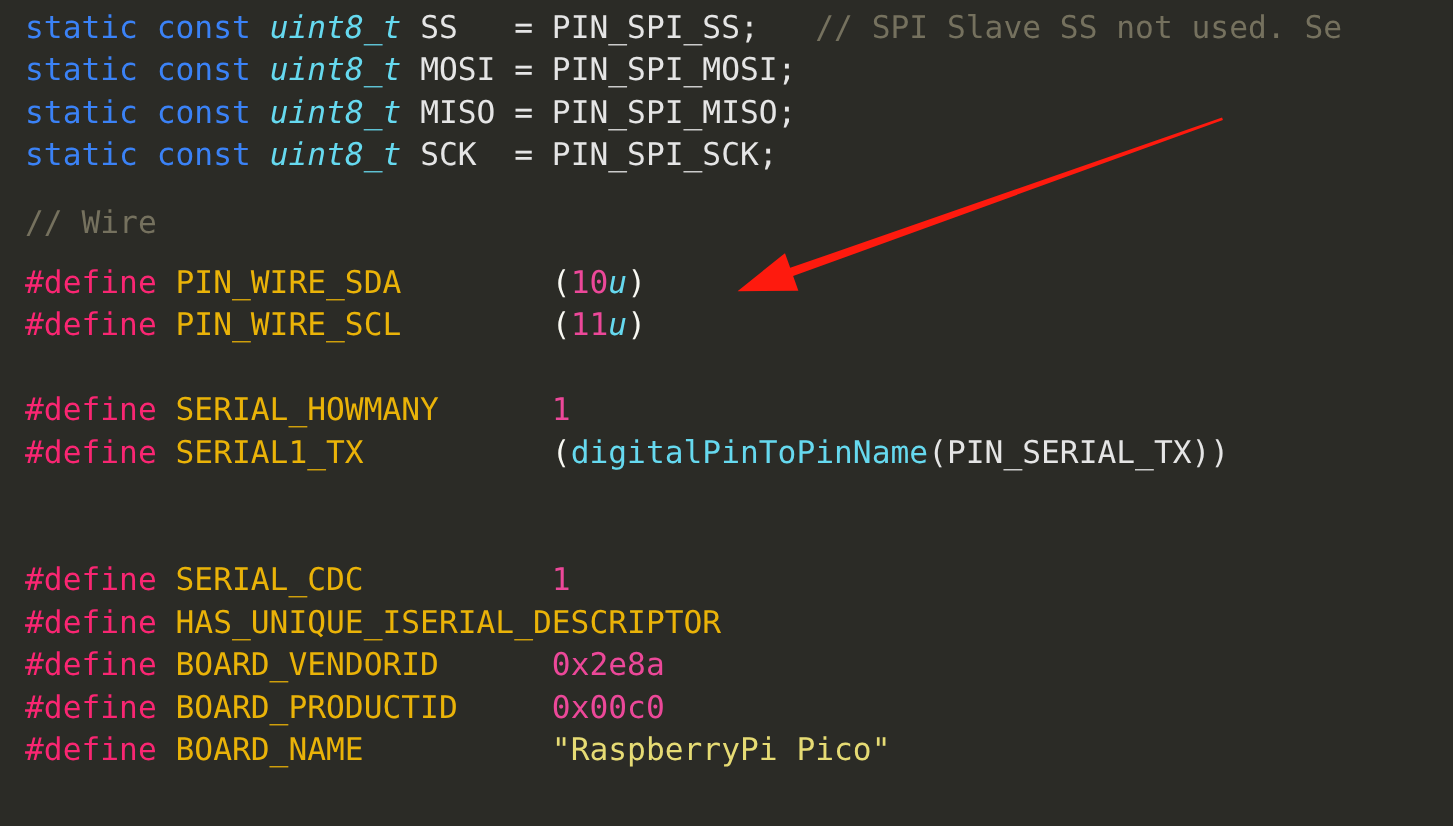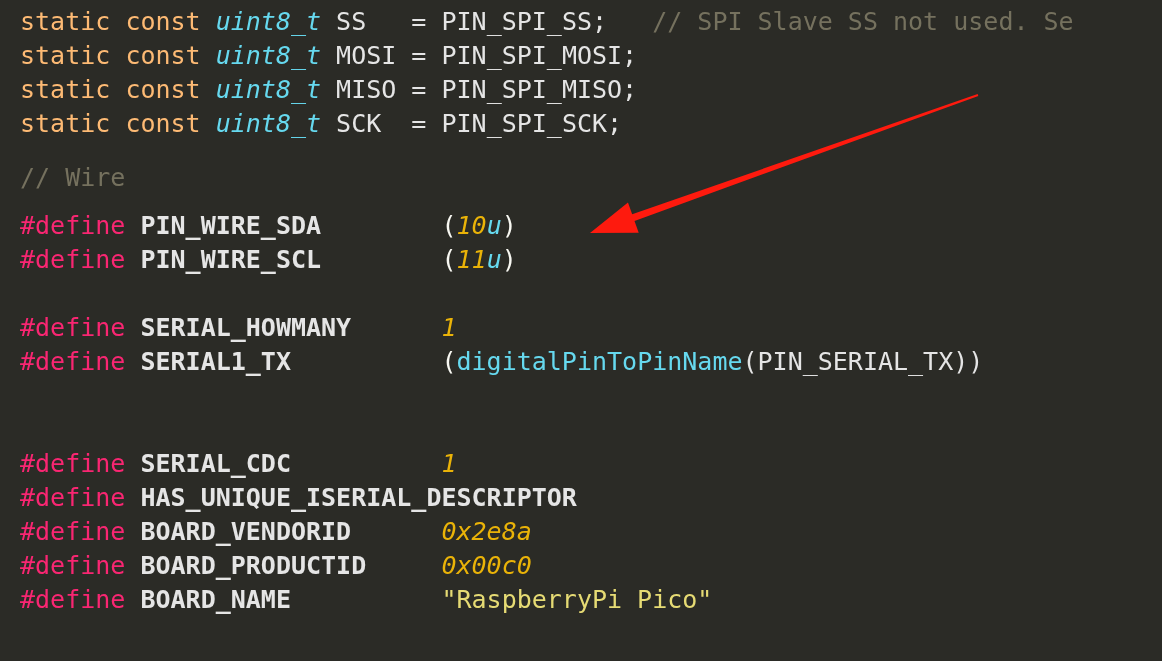--- a/index.html
+++ b/index.html
@@ -30,27 +30,27 @@
     position: absolute;
     left: 20px;
     height: 34px;
     line-height: 34px;
     white-space: pre;
     font-size: 25px;
     letter-spacing: 0px;
     font-family: "DejaVu Sans Mono", monospace;
   }
   
-  .tok-keyword   { color: #fdba74; }
+  .tok-keyword   { color: #3b82f6; }
   .tok-type      { color: #66d9ef; font-style: italic; text-align: right; }
   .tok-plain     { color: #e5e5e5; }
   .tok-comment   { color: #75715e; }
   .tok-macro     { color: #f92672; }
-  .tok-macroname { color: #e5e5e5; font-weight: bold; }
-  .tok-number    { color: #eab308; font-style: italic; }
+  .tok-macroname { color: #eab308; }
+  .tok-number    { color: #ec4899; }
   .tok-suffix    { color: #66d9ef; font-style: italic; }
   .tok-paren     { color: #f8f8f2; }
   .tok-func      { color: #66d9ef; }
   .tok-string    { color: #e6db74; }
 
   #annotation-layer {
     position: absolute;
     left: 0;
     top: 0;
     width: 1162px;

